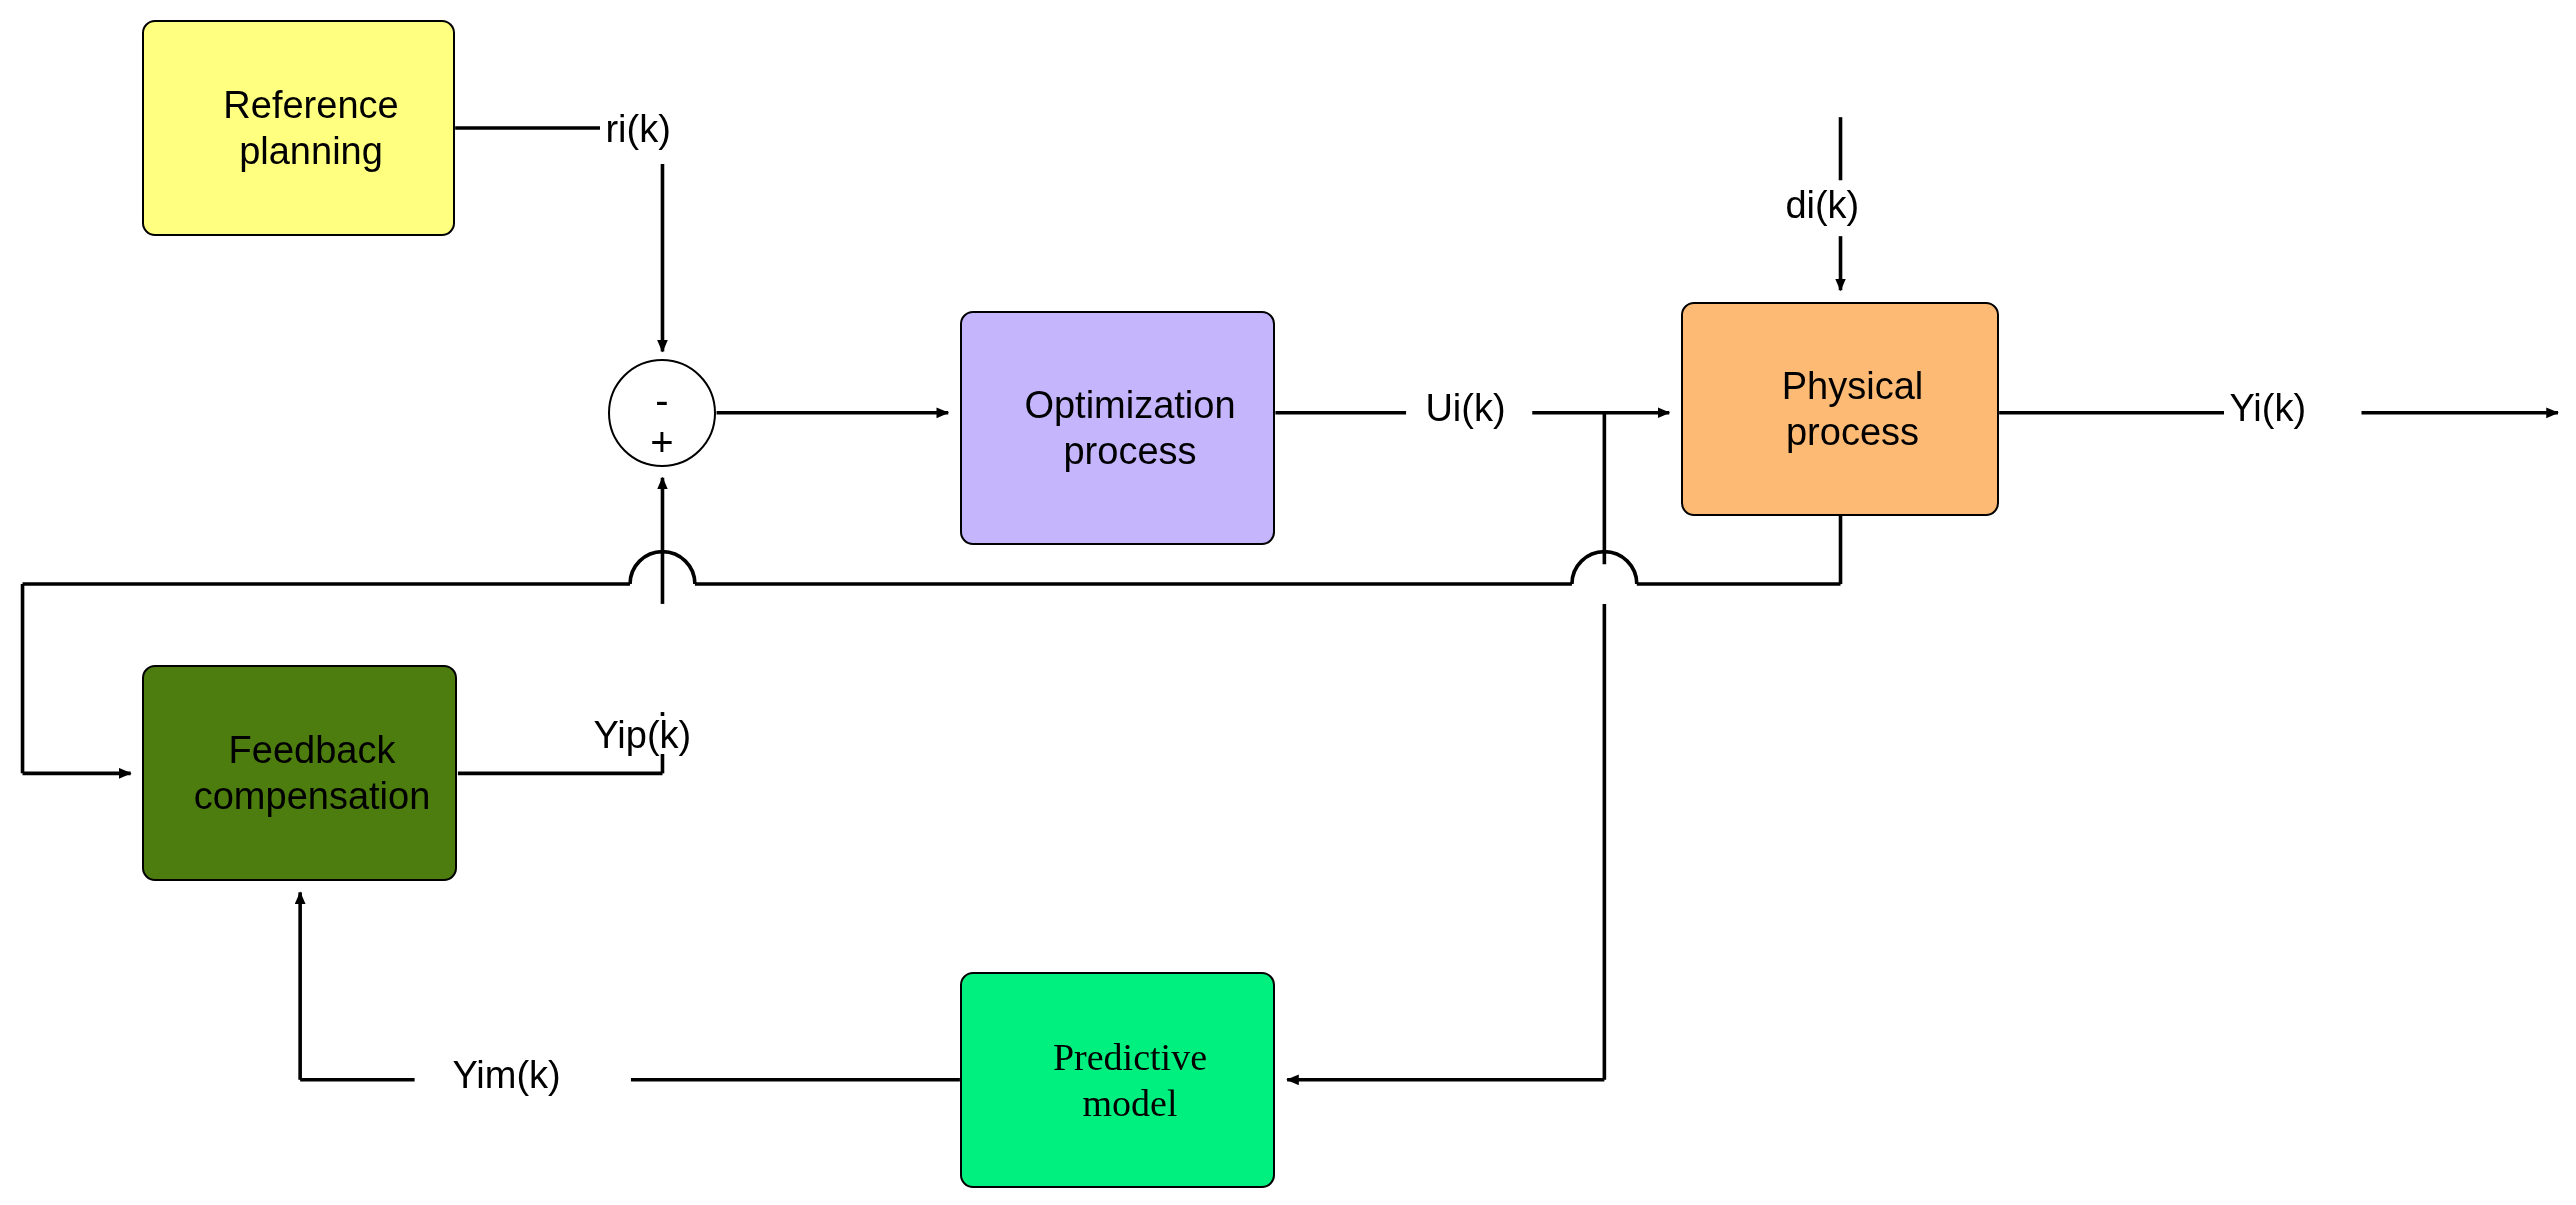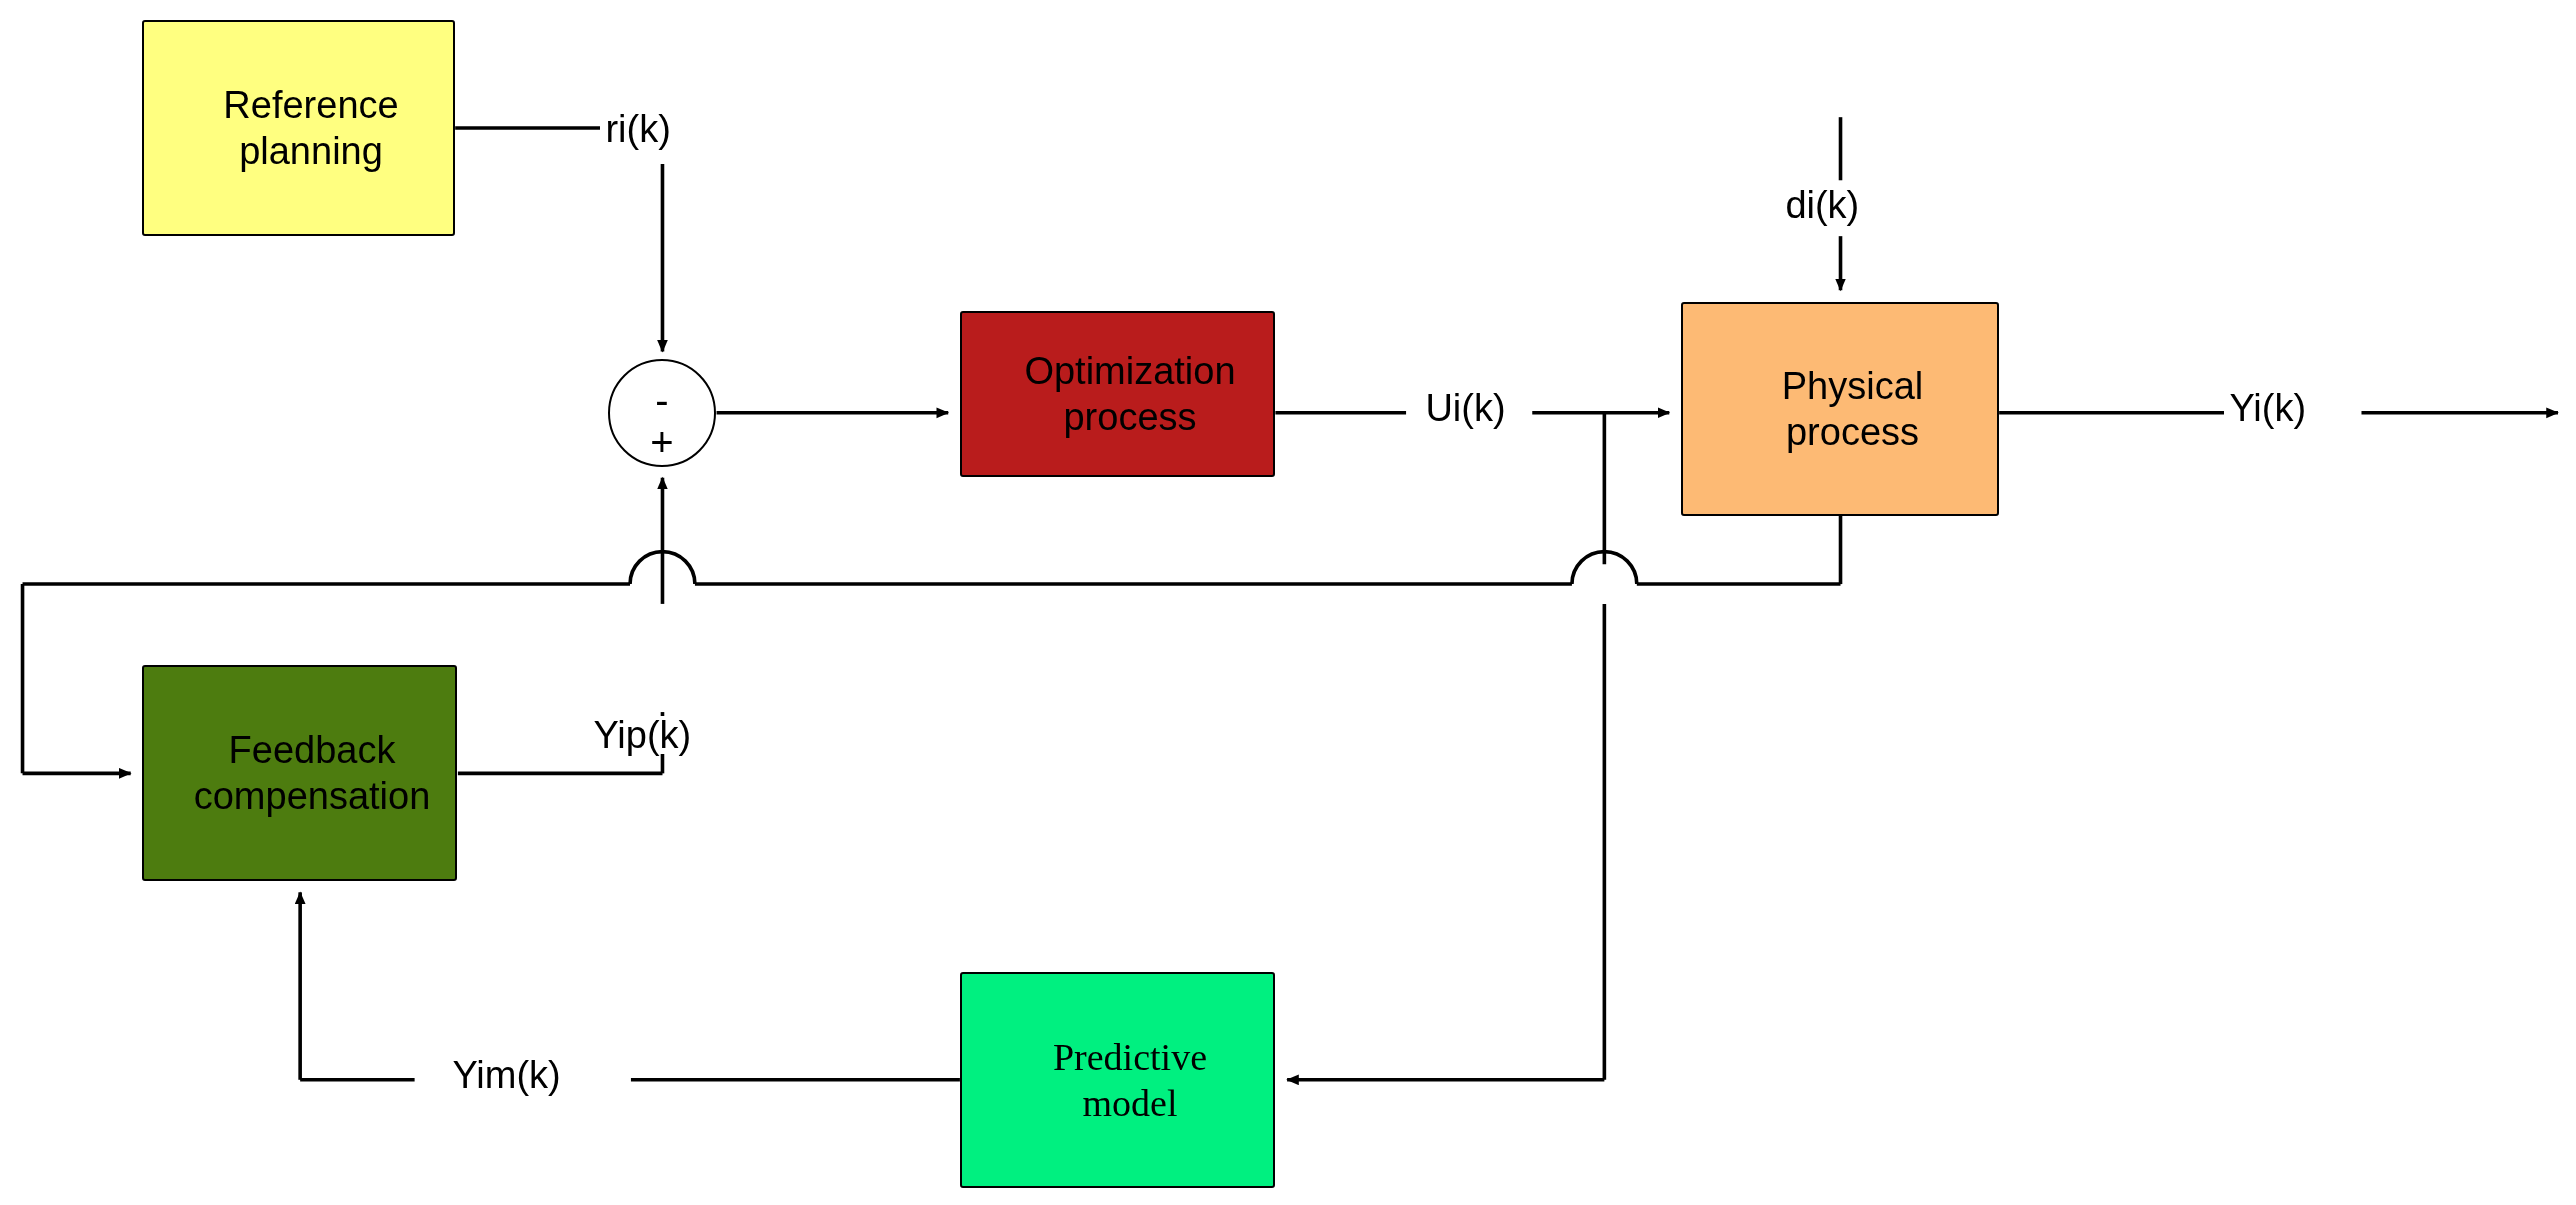--- a/index.html
+++ b/index.html
@@ -9,21 +9,21 @@
     font-family:"Liberation Sans", sans-serif;
     overflow:hidden;
   }
   #stage{position:relative;width:2576px;height:1206px;background:#fff;}
   #wires{position:absolute;left:0;top:0;width:2576px;height:1206px;}
 
   .block{
     position:absolute;
     box-sizing:border-box;
     border:2.7px solid #000000;
-    border-radius:3px;
+    border-radius:13px;
     display:flex;
     flex-direction:column;
     align-items:center;
     justify-content:center;
     text-align:center;
     font-size:38px;
     line-height:1.22;
     color:#000000;
     letter-spacing:0px;
     padding-left:25px;
@@ -108,21 +108,21 @@
       <path d="M 460 1198 L 333 1198"></path>
       <path d="M 333 1198 L 333 990" marker-end="url(#arw)"></path>
     </g>
   </svg>
 
   <div class="block" style="left:142px;top:20px;width:313px;height:216px;background:#FFFF80;">
     <span class="ln">Reference</span>
     <span class="ln">planning</span>
   </div>
 
-  <div class="block" style="left:960px;top:311px;width:315px;height:166px;background:#b91c1c;">
+  <div class="block" style="left:960px;top:311px;width:315px;height:234px;background:#c4b5fd;">
     <span class="ln">Optimization</span>
     <span class="ln">process</span>
   </div>
 
   <div class="block" style="left:1681px;top:302px;width:318px;height:214px;background:#fdba74;">
     <span class="ln">Physical</span>
     <span class="ln">process</span>
   </div>
 
   <div class="block" style="left:142px;top:665px;width:315px;height:216px;background:#4d7c0f;">

